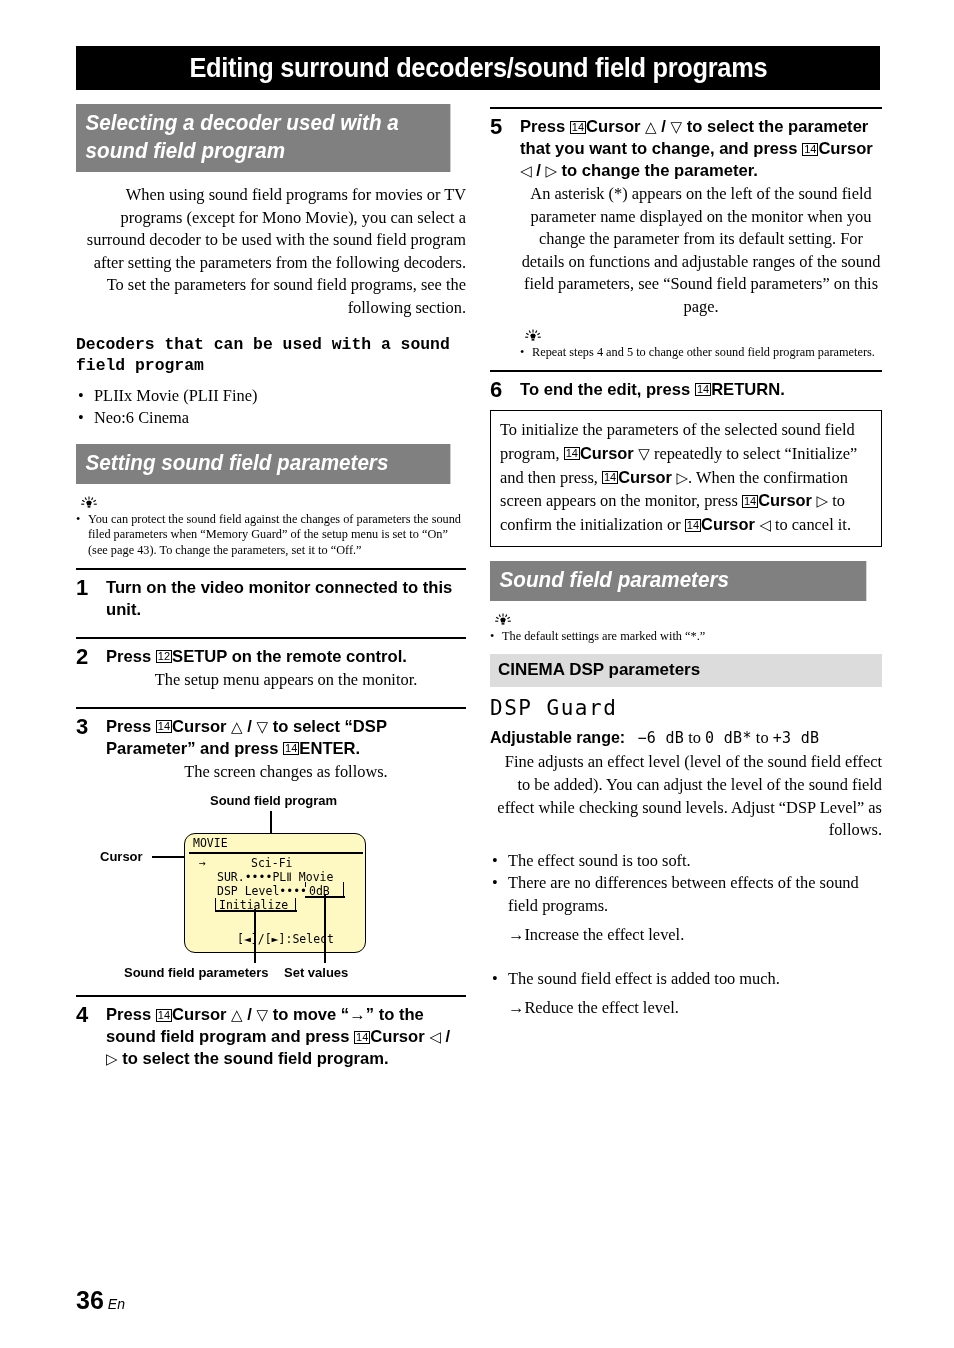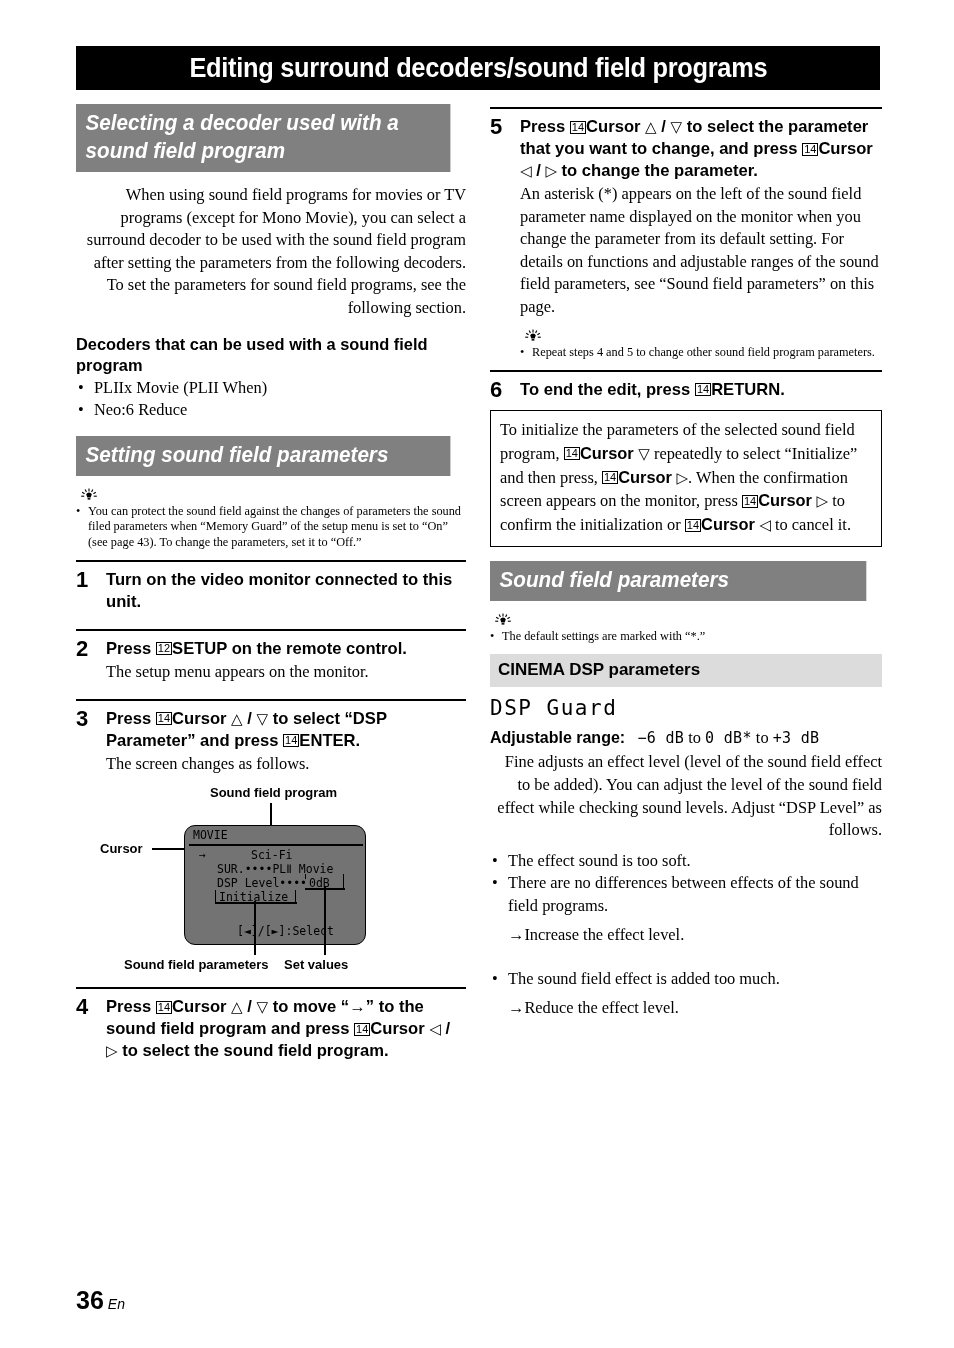--- a/index.html
+++ b/index.html
@@ -79,25 +79,25 @@
     font-family: "Liberation Serif", serif;
     font-size: 16.4px;
     line-height: 22.6px;
     margin: 0 0 14px 0;
     text-align: right;
   }
   .para.tight { margin-bottom: 8px; }
 
   
   .sub-bold {
-    font-family: Liberation Sans, sans-serif;
+    font-family: Liberation Mono, monospace;
     font-weight: bold;
     font-size: 16.4px;
     line-height: 21px;
-    margin: 0 0 1px 0;
+    margin: 0 0 9px 0;
   }
 
   
   ul.bul {
     list-style: none;
     margin: 0 0 6px 0;
     padding: 0;
   }
   ul.bul li {
     font-family: "Liberation Serif", serif;
@@ -162,20 +162,21 @@
     font-weight: bold;
     font-size: 16.6px;
     line-height: 22px;
     margin: 0 0 1px 0;
   }
   .step-sub {
     font-family: "Liberation Serif", serif;
     font-size: 16.4px;
     line-height: 22.6px;
     margin: 0;
+    text-align: center;
   }
   .step-after { padding-bottom: 12px; }
 
   
   .keynum {
     font-family: "Liberation Sans", sans-serif;
     font-weight: normal;
     font-size: 11px;
     border: 1.3px solid #000;
     padding: 0 1px;
@@ -210,21 +211,21 @@
   }
   .osd {
     position: absolute;
     left: 108px;
     top: 40px;
     width: 182px;
     height: 120px;
     border: 1.6px solid #000;
     border-radius: 11px;
     box-sizing: border-box;
-    background: #737373;
+    background: #fef9c3;
   }
   .osd-title {
     position: absolute;
     left: 8px;
     top: 2px;
     font-family: "DejaVu Sans Mono", monospace;
     font-size: 11.5px;
     letter-spacing: 0px;
   }
   .osd-rule {
@@ -331,22 +332,22 @@
 
   <div class="col-left">
 
     <div class="sec-head">Selecting a decoder used with a sound field program</div>
 
     <p class="para">When using sound field programs for movies or TV programs (except for Mono Movie), you can select a surround decoder to be used with the sound field program after setting the parameters from the following decoders. To set the parameters for sound field programs, see the following section.</p>
 
     <div class="sub-bold">Decoders that can be used with a sound field program</div>
 
     <ul class="bul">
-      <li>PLIIx Movie (PLII When)</li>
-      <li>Neo:6 Reduce</li>
+      <li>PLIIx Movie (PLII Fine)</li>
+      <li>Neo:6 Cinema</li>
     </ul>
 
     <div style="height:8px"></div>
 
     <div class="sec-head">Setting sound field parameters</div>
 
 
     <div class="tip-wrap">
       <svg class="tip-icon" viewBox="0 0 26 15">
         <g stroke="#000" stroke-width="1.1" fill="none">

